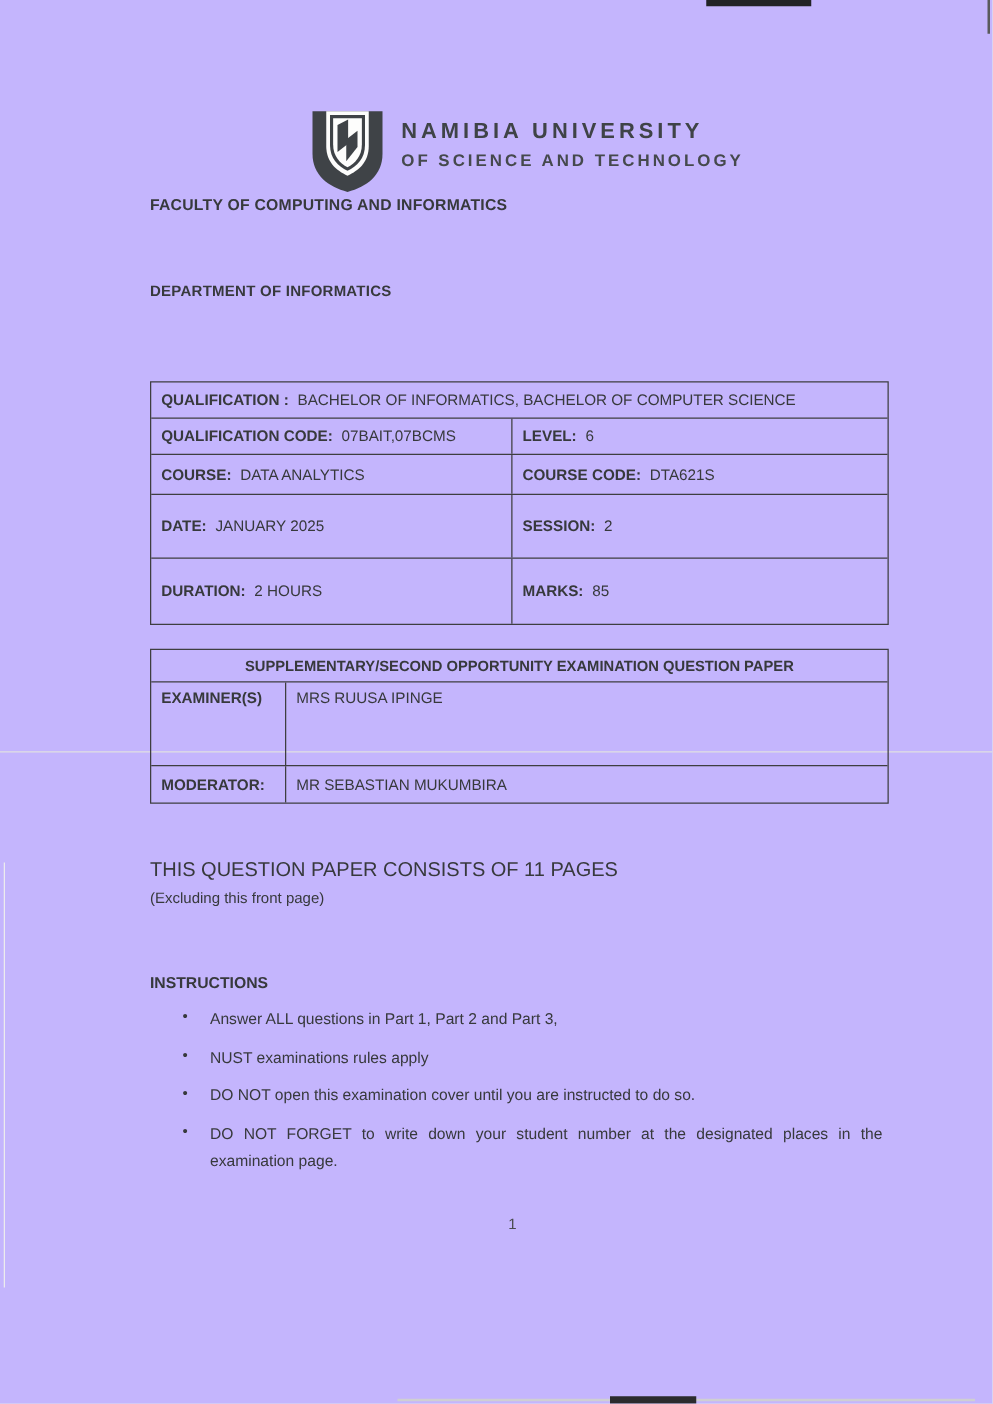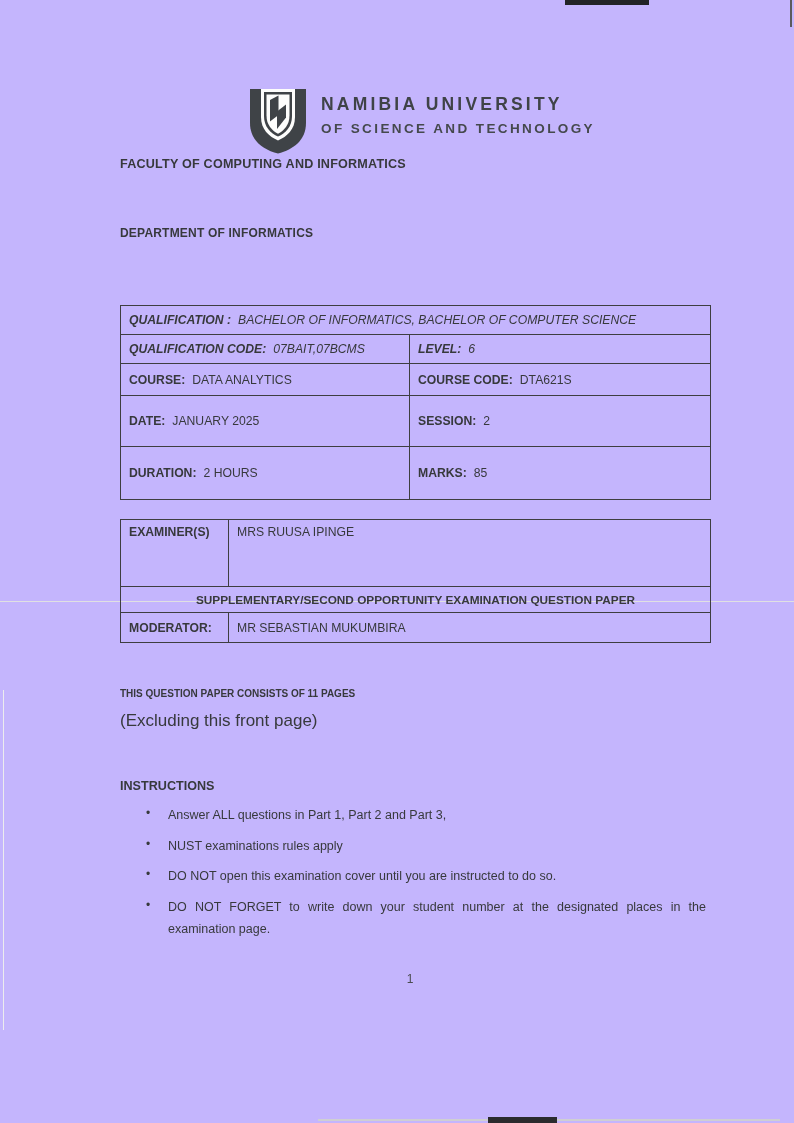--- a/index.html
+++ b/index.html
@@ -33,29 +33,29 @@
   .tbl{position:absolute;left:120px;width:589px;border:1.6px solid #3e3e40;background:transparent;z-index:2;}
   .t1{top:305px;}
   .t2{top:519px;}
   .trow{display:flex;border-top:1.6px solid #3e3e40;box-sizing:border-box;}
   .trow:first-child{border-top:none;}
   .cell{box-sizing:border-box;padding:0 8px;font-size:12.2px;display:flex;align-items:center;}
   .cell .lbl{font-weight:bold;white-space:pre;}
   .cell .val{margin-left:7px;white-space:pre;}
   .cl{width:289px;border-right:1.6px solid #3e3e40;}
   .cr{flex:1;}
-  .h28{height:28px;font-style:italic;} .h31{height:31px;text-align:center;} .h50{height:50px;} .h52{height:52px;}
+  .h28{height:28px;} .h31{height:31px;text-align:center;} .h50{height:50px;} .h52{height:52px;}
   .t2-head{height:25px;justify-content:center;font-weight:bold;font-size:11.8px;width:100%;text-align:center;}
   .t2 .cl{width:108px;}
   .cell.top{align-items:flex-start;padding-top:5px;}
   .hex{height:66px;} .hmod{height:29px;}
 
   
-  .pages-line{position:absolute;left:120px;top:688px;font-size:10px;font-weight:bold;}
-  .excluding-line{position:absolute;left:120px;top:711px;font-size:17px;}
+  .pages-line{position:absolute;left:120px;top:688px;font-size:16px;font-weight:normal;}
+  .excluding-line{position:absolute;left:120px;top:711px;font-size:12px;}
   .instr-head{position:absolute;left:120px;top:779px;font-size:12.6px;font-weight:bold;}
   .bullets{position:absolute;left:146px;top:804px;width:560px;}
   .bullet-item{display:flex;margin-bottom:8.5px;}
   .bullet{width:22px;flex:0 0 22px;font-size:12px;line-height:18px;color:#37393c;}
   .li-text{font-size:12.5px;line-height:22px;width:538px;}
   .bullet-item:last-child .li-text{text-align:justify;}
   .page-num{position:absolute;left:0;top:972px;width:820px;text-align:center;font-size:12px;color:#4a4c4f;}
 </style>
 </head>
 <body>
@@ -130,27 +130,27 @@
       </div>
       <div class="cell cr h52">
         <span class="lbl">MARKS:</span>
         <span class="val">85</span>
       </div>
     </div>
   </div>
 
   <div class="tbl t2">
     <div class="trow">
+      <div class="cell t2-head">SUPPLEMENTARY/SECOND OPPORTUNITY EXAMINATION QUESTION PAPER</div>
+    </div>
+    <div class="trow">
       <div class="cell cl hex top">
           <span class="lbl">EXAMINER(S)</span>
         </div>
       <div class="cell cr hex top">MRS RUUSA IPINGE</div>
-    </div>
-    <div class="trow">
-      <div class="cell t2-head">SUPPLEMENTARY/SECOND OPPORTUNITY EXAMINATION QUESTION PAPER</div>
     </div>
     <div class="trow">
       <div class="cell cl hmod">
           <span class="lbl">MODERATOR:</span>
         </div>
       <div class="cell cr hmod">MR SEBASTIAN MUKUMBIRA</div>
     </div>
   </div>
 
   <div class="pages-line">THIS QUESTION PAPER CONSISTS OF 11 PAGES</div>

